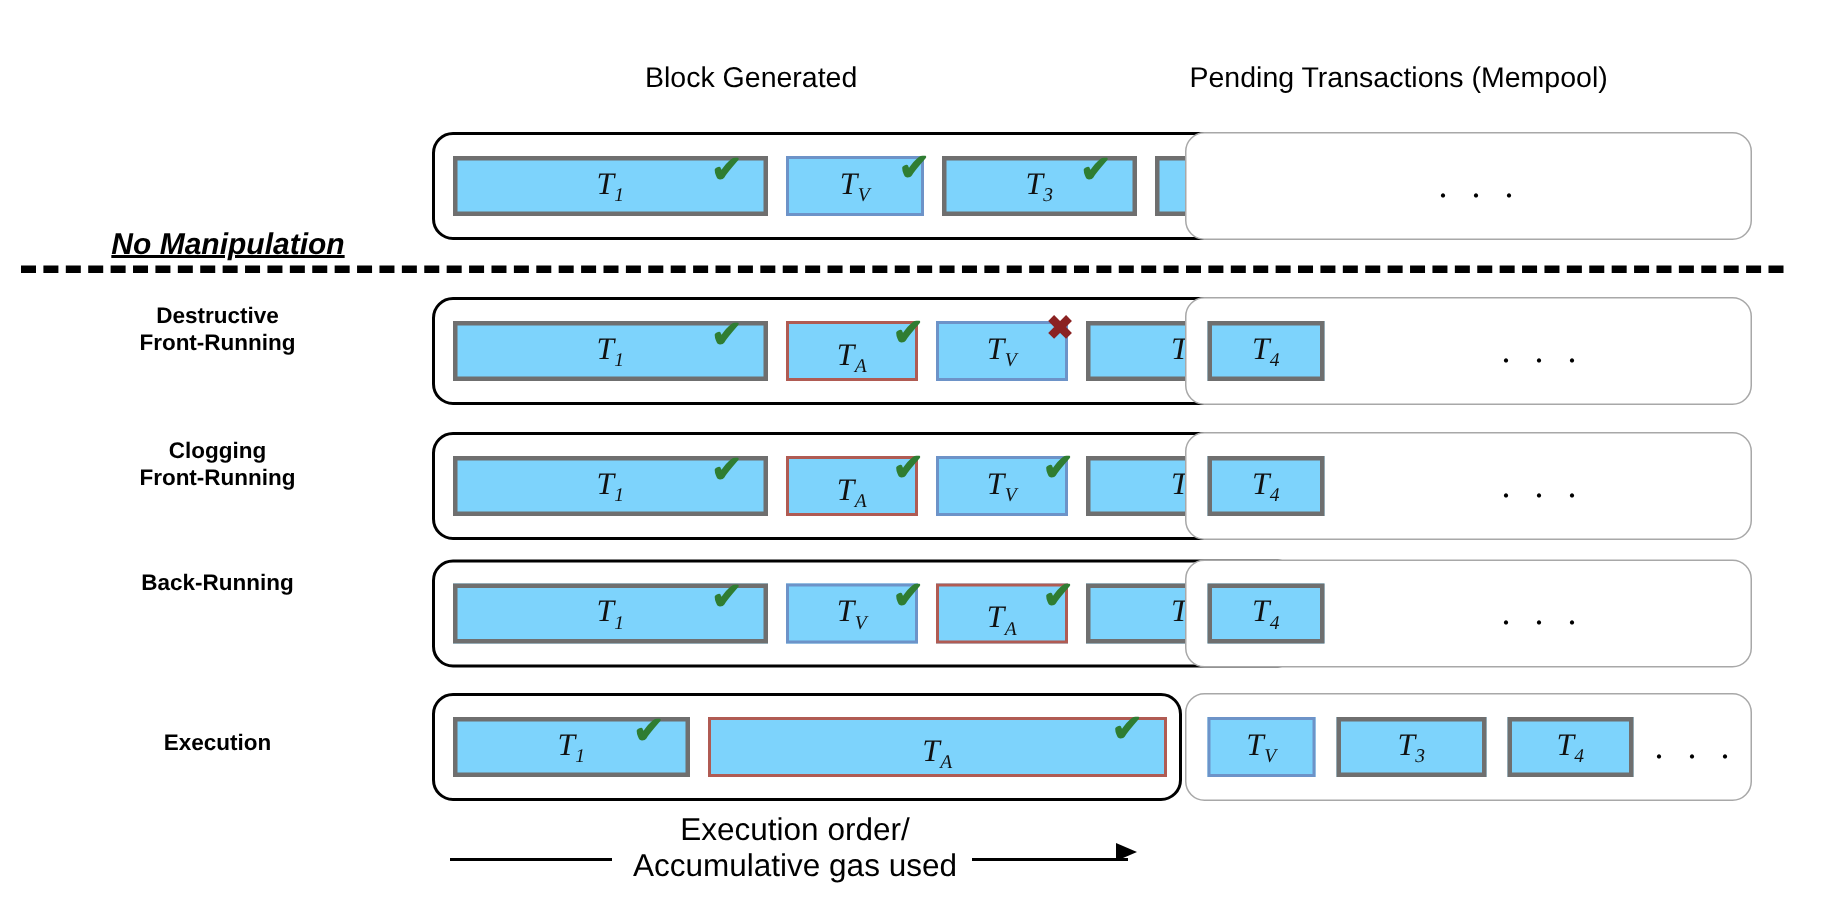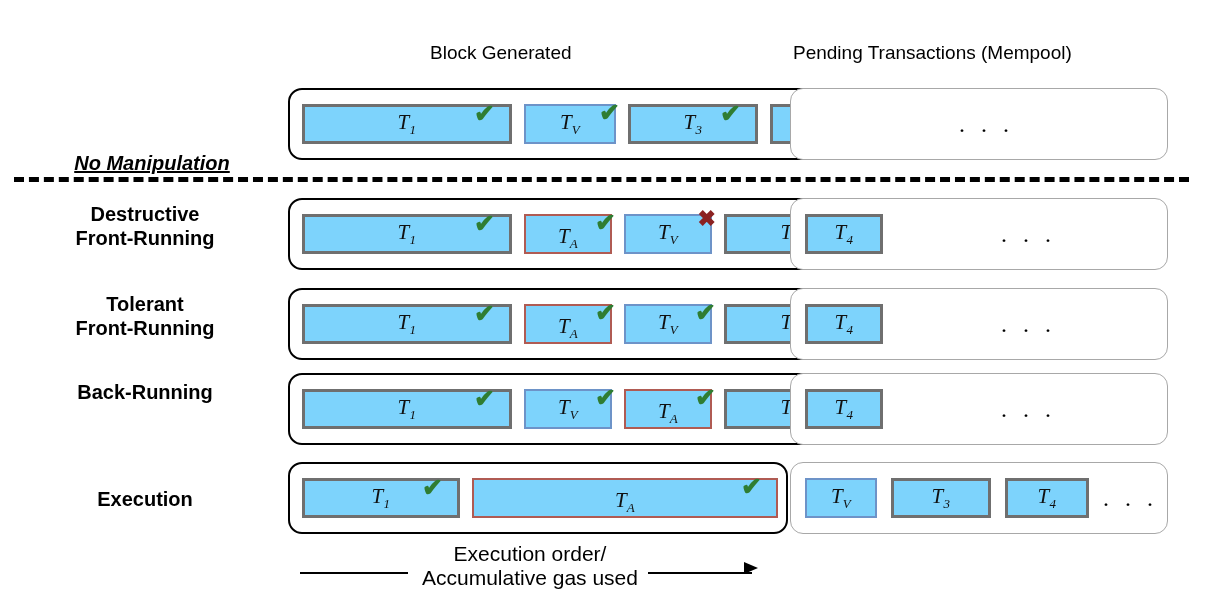--- a/index.html
+++ b/index.html
@@ -3,21 +3,21 @@
 <meta charset="utf-8">
 <style>
   html,body{margin:0;padding:0;background:#ffffff;}
   body{width:1230px;height:616px;position:relative;overflow:hidden;
        font-family:"Liberation Sans",sans-serif;color:#000;}
 
   .hdr{position:absolute;font-weight:normal;font-size:19px;color:#000;white-space:nowrap;}
   #hdr-block{left:430px;top:42px;}
   #hdr-mem{left:767px;top:42px;margin-left:26px;}
 
-  .rowlabel{position:absolute;font-weight:bold;font-size:20px;text-align:center;
+  .rowlabel{position:absolute;font-weight:bold;font-size:15px;text-align:center;
             line-height:1.22;white-space:pre-line;}
   .rowlabel.em{font-style:italic;text-decoration:underline;font-size:20px;}
 
   .dashed{position:absolute;left:14px;top:177px;width:1175px;height:0;
           border-top:5px dashed #000;}
 
   
   .blockbox{position:absolute;left:288px;border:2.6px solid #000;border-radius:14px;
             background:#fff;box-sizing:border-box;}
   .membox{position:absolute;left:790px;width:378px;border:1.6px solid #a8a8a8;
@@ -111,21 +111,21 @@
       </div>
     </div>
     <div class="membox" style="top: 198px; height: 72px;">
       <div class="inner" style="left: 14px; gap: 14px;">
         <div class="tx gray" style="width: 78px;">
           <span class="lbl">T<sub>4</sub></span>
         </div>
       </div>
       <span class="dots dots-abs" style="left: 210px;">. . .</span>
     </div>
-    <div class="rowlabel" style="left: 20px; width: 250px; top: 292px;">Tolerant
+    <div class="rowlabel" style="left: 20px; width: 250px; top: 292px;">Clogging
 Front-Running</div>
     <div class="blockbox" style="top: 288px; height: 72px; width: 578px;">
       <div class="inner" style="left: 12px; gap: 12px;">
         <div class="tx gray" style="width: 210px;">
           <span class="lbl">T<sub>1</sub></span>
           <span class="mark check" style="right: 14px;">✔</span>
         </div>
         <div class="tx red" style="width: 88px;">
           <span class="lbl">T<sub>A</sub></span>
           <span class="mark check" style="right: -6px;">✔</span>

